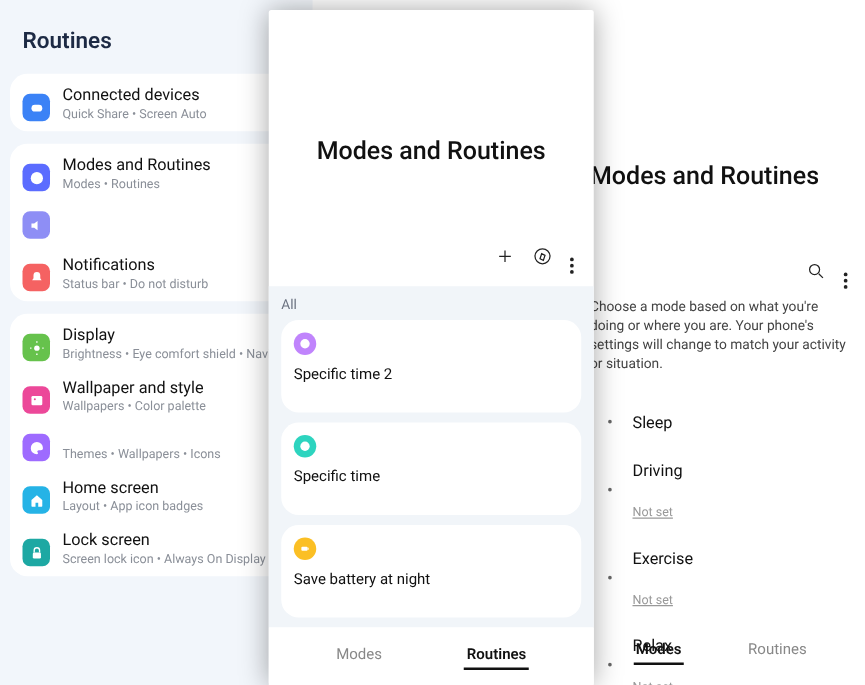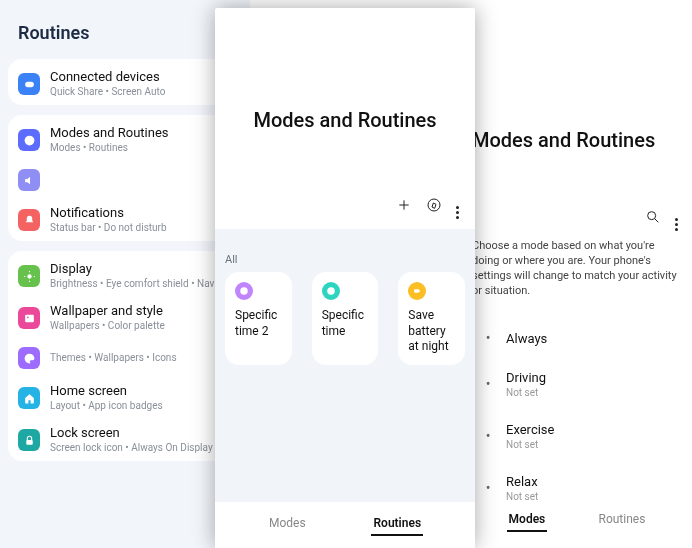--- a/index.html
+++ b/index.html
@@ -25,21 +25,21 @@
       padding: 22px 18px 16px;
     }
     .settings-group {
       background: #fff;
       border-radius: 14px;
       margin: 0 8px 10px;
       overflow: hidden;
     }
     .settings-row {
       display: flex;
-      align-items: center;
+      align-items: flex-end;
       padding: 10px 10px 8px;
     }
     .settings-row + .settings-row { padding-top: 6px; }
     .sicon {
       width: 22px; height: 22px;
       border-radius: 6px;
       display: flex; align-items: center; justify-content: center;
       flex-shrink: 0;
       margin-right: 10px;
       margin-top: 2px;
@@ -112,21 +112,21 @@
     .mode-item + .mode-item { border-top: 0; }
     .mode-emoji {
       width: 20px;
       font-size: 14px;
       text-align: center;
       margin-right: 8px;
       color: #666;
     }
     .mode-text { flex: 1; }
     .mode-label { font-size: 13px; color: #111; }
-    .mode-sub { font-size: 10px; color: #999; margin-top: 2px; }
+    .mode-sub { font-size: 10px; color: #999; margin-top: 20px; text-decoration: underline; }
     .right-tabs {
       position: absolute;
       bottom: 8px; left: 0; right: 0;
       display: flex;
       justify-content: space-around;
       padding: 8px 20px;
     }
     .rtab { font-size: 12px; color: #888; padding: 4px 2px; }
     .rtab.active { color: #111; font-weight: 600; border-bottom: 2px solid #111; }
 
@@ -152,31 +152,31 @@
       display: flex;
       justify-content: flex-end;
       gap: 14px;
       padding: 56px 16px 10px;
       align-items: center;
     }
     .center-toolbar svg { width: 16px; height: 16px; stroke: #222; fill: none; stroke-width: 1.5; }
     .center-body {
       flex: 1;
       background: #f1f5f9;
-      padding: 24px 10px 0;
+      padding: 8px 10px 0;
     }
     .section-label {
       font-size: 11px;
       color: #6b7280;
       margin-bottom: 6px;
     }
     .routine-grid {
       display: grid;
-      grid-template-columns: 1fr 1fr 1fr;
-      gap: 20px;
+      grid-template-columns: 1fr;
+      gap: 8px;
     }
     .routine-card {
       background: #fff;
       border-radius: 14px;
       padding: 10px;
       min-height: 74px;
     }
     .routine-icon {
       width: 18px; height: 18px;
       border-radius: 50%;
@@ -330,21 +330,21 @@
           <span></span>
           <span></span>
           <span></span>
         </span></span>
   </div>
   <div class="right-desc">Choose a mode based on what you're doing or where you are. Your phone's settings will change to match your activity or situation.</div>
   <div class="mode-list" id="mode-list">
       <div class="mode-item">
     <div class="mode-emoji">•</div>
     <div class="mode-text">
-      <div class="mode-label">Always</div>
+      <div class="mode-label">Sleep</div>
 
     </div>
       </div>
       <div class="mode-item">
     <div class="mode-emoji">•</div>
     <div class="mode-text">
       <div class="mode-label">Driving</div>
       <div class="mode-sub">Not set</div>
     </div>
       </div>

